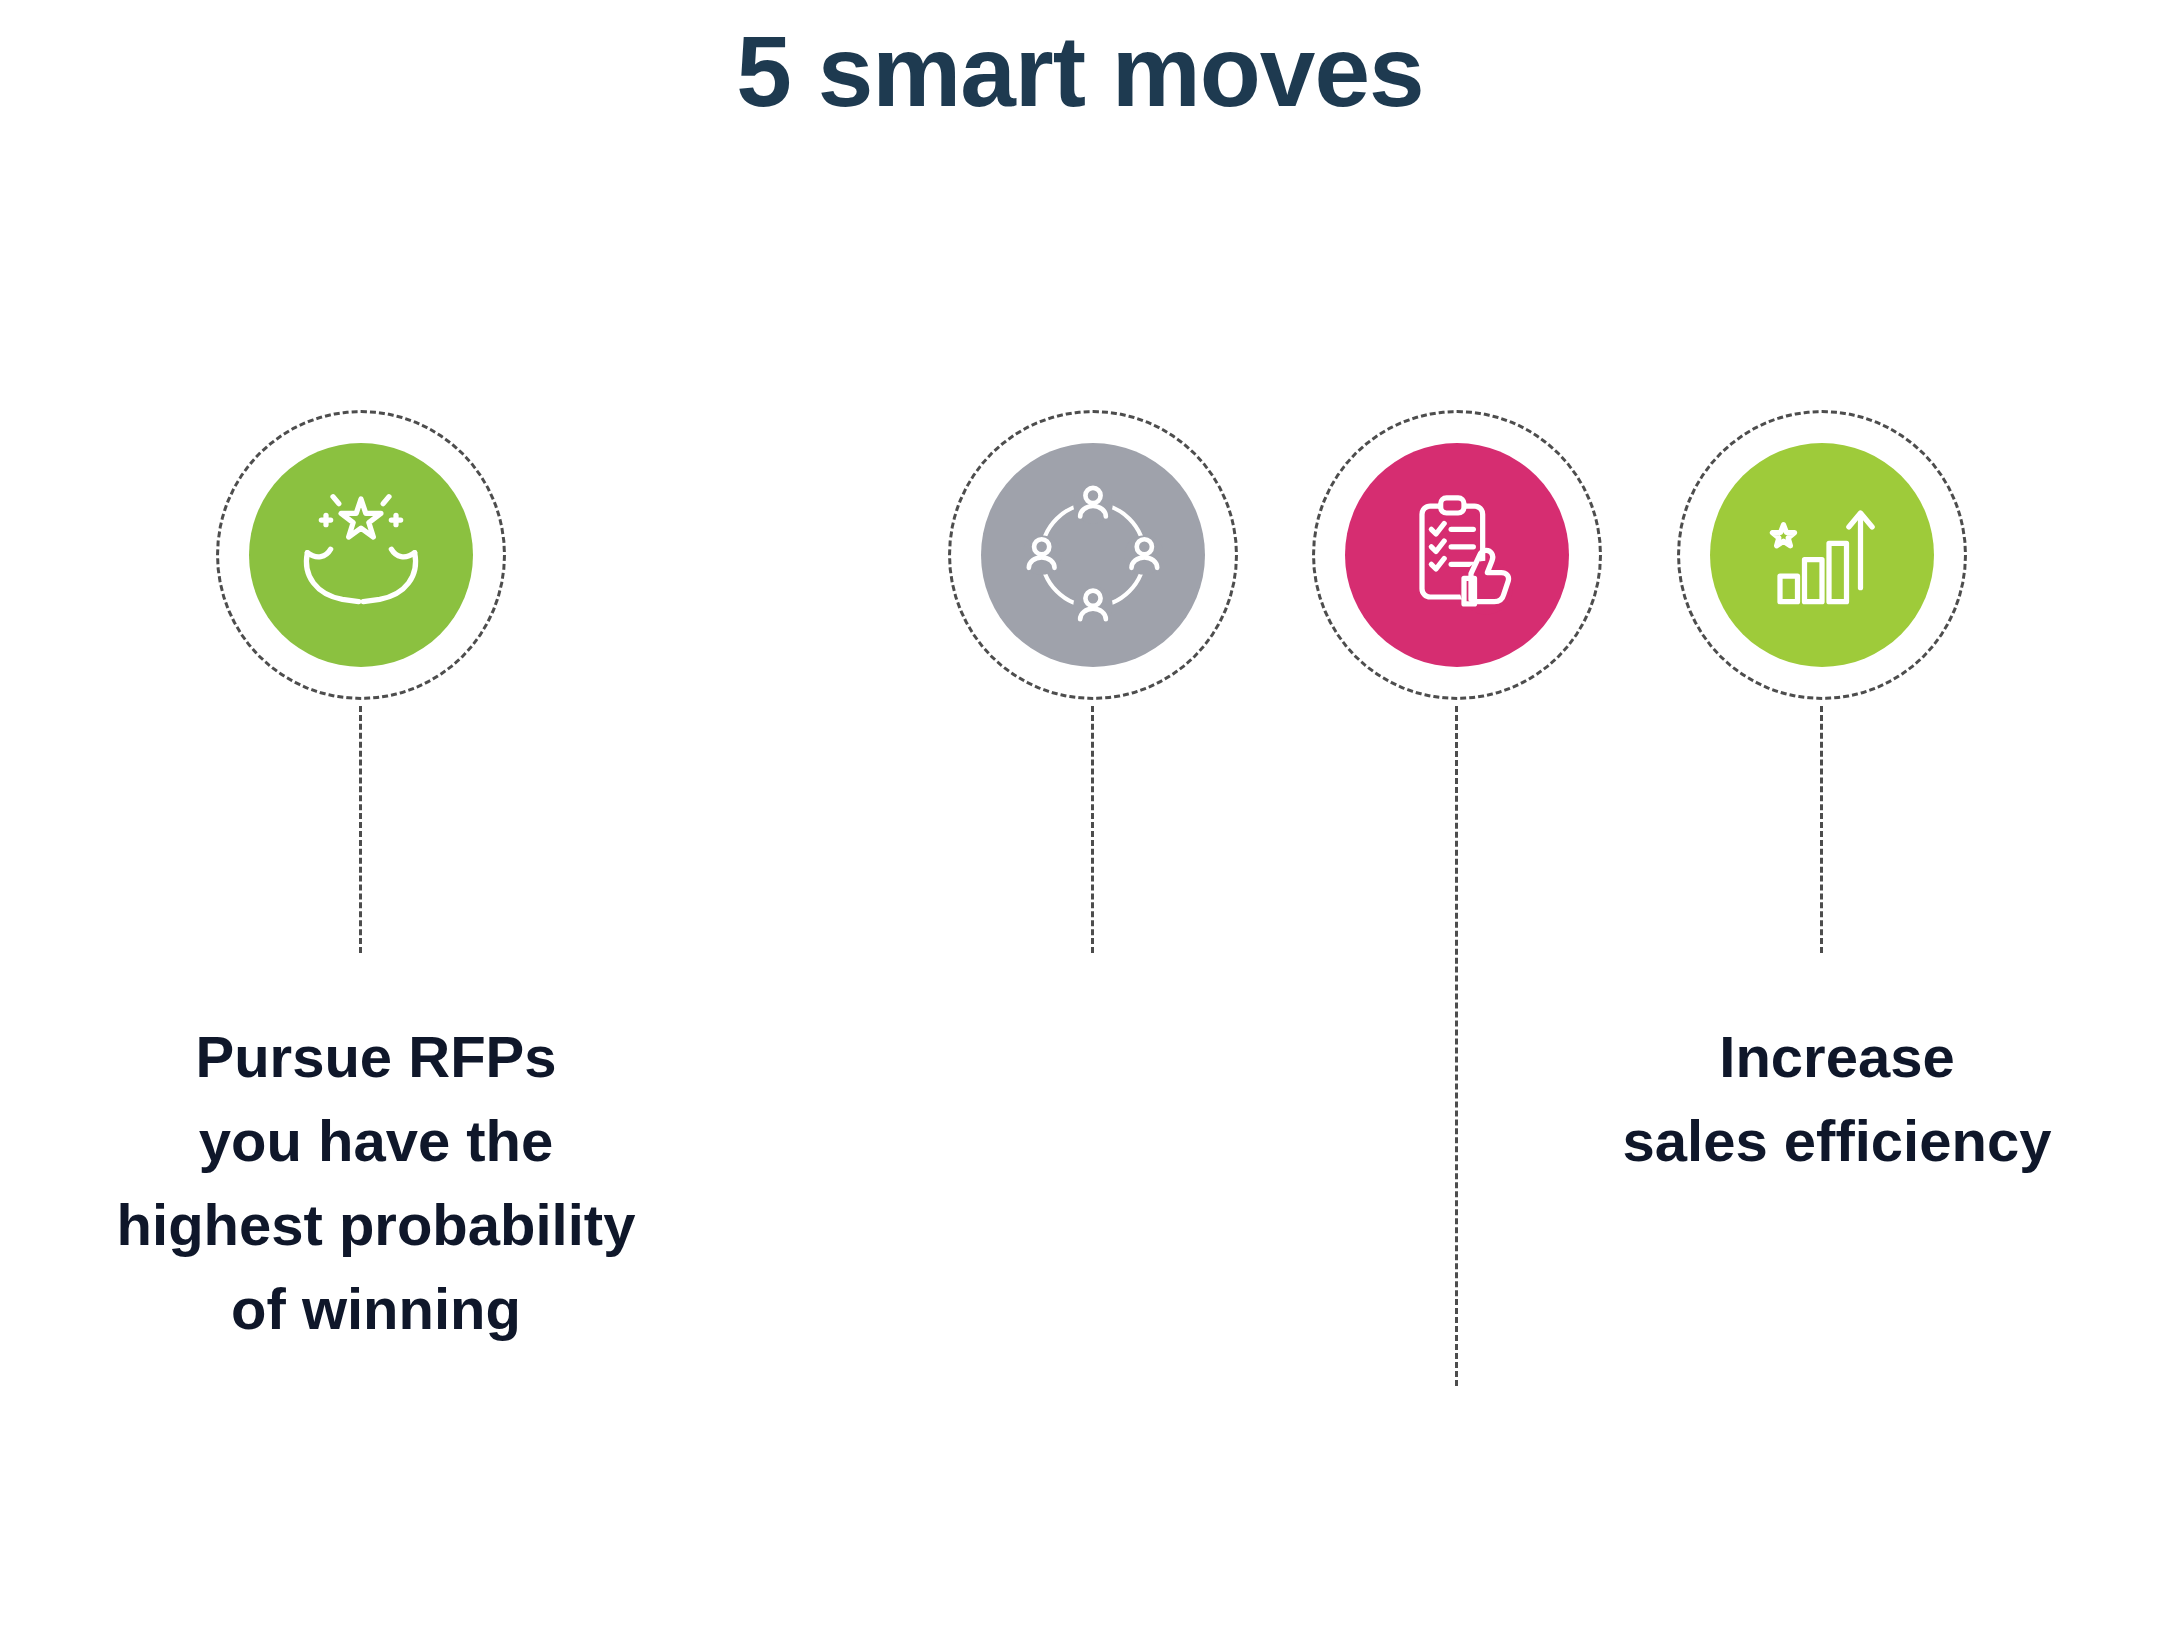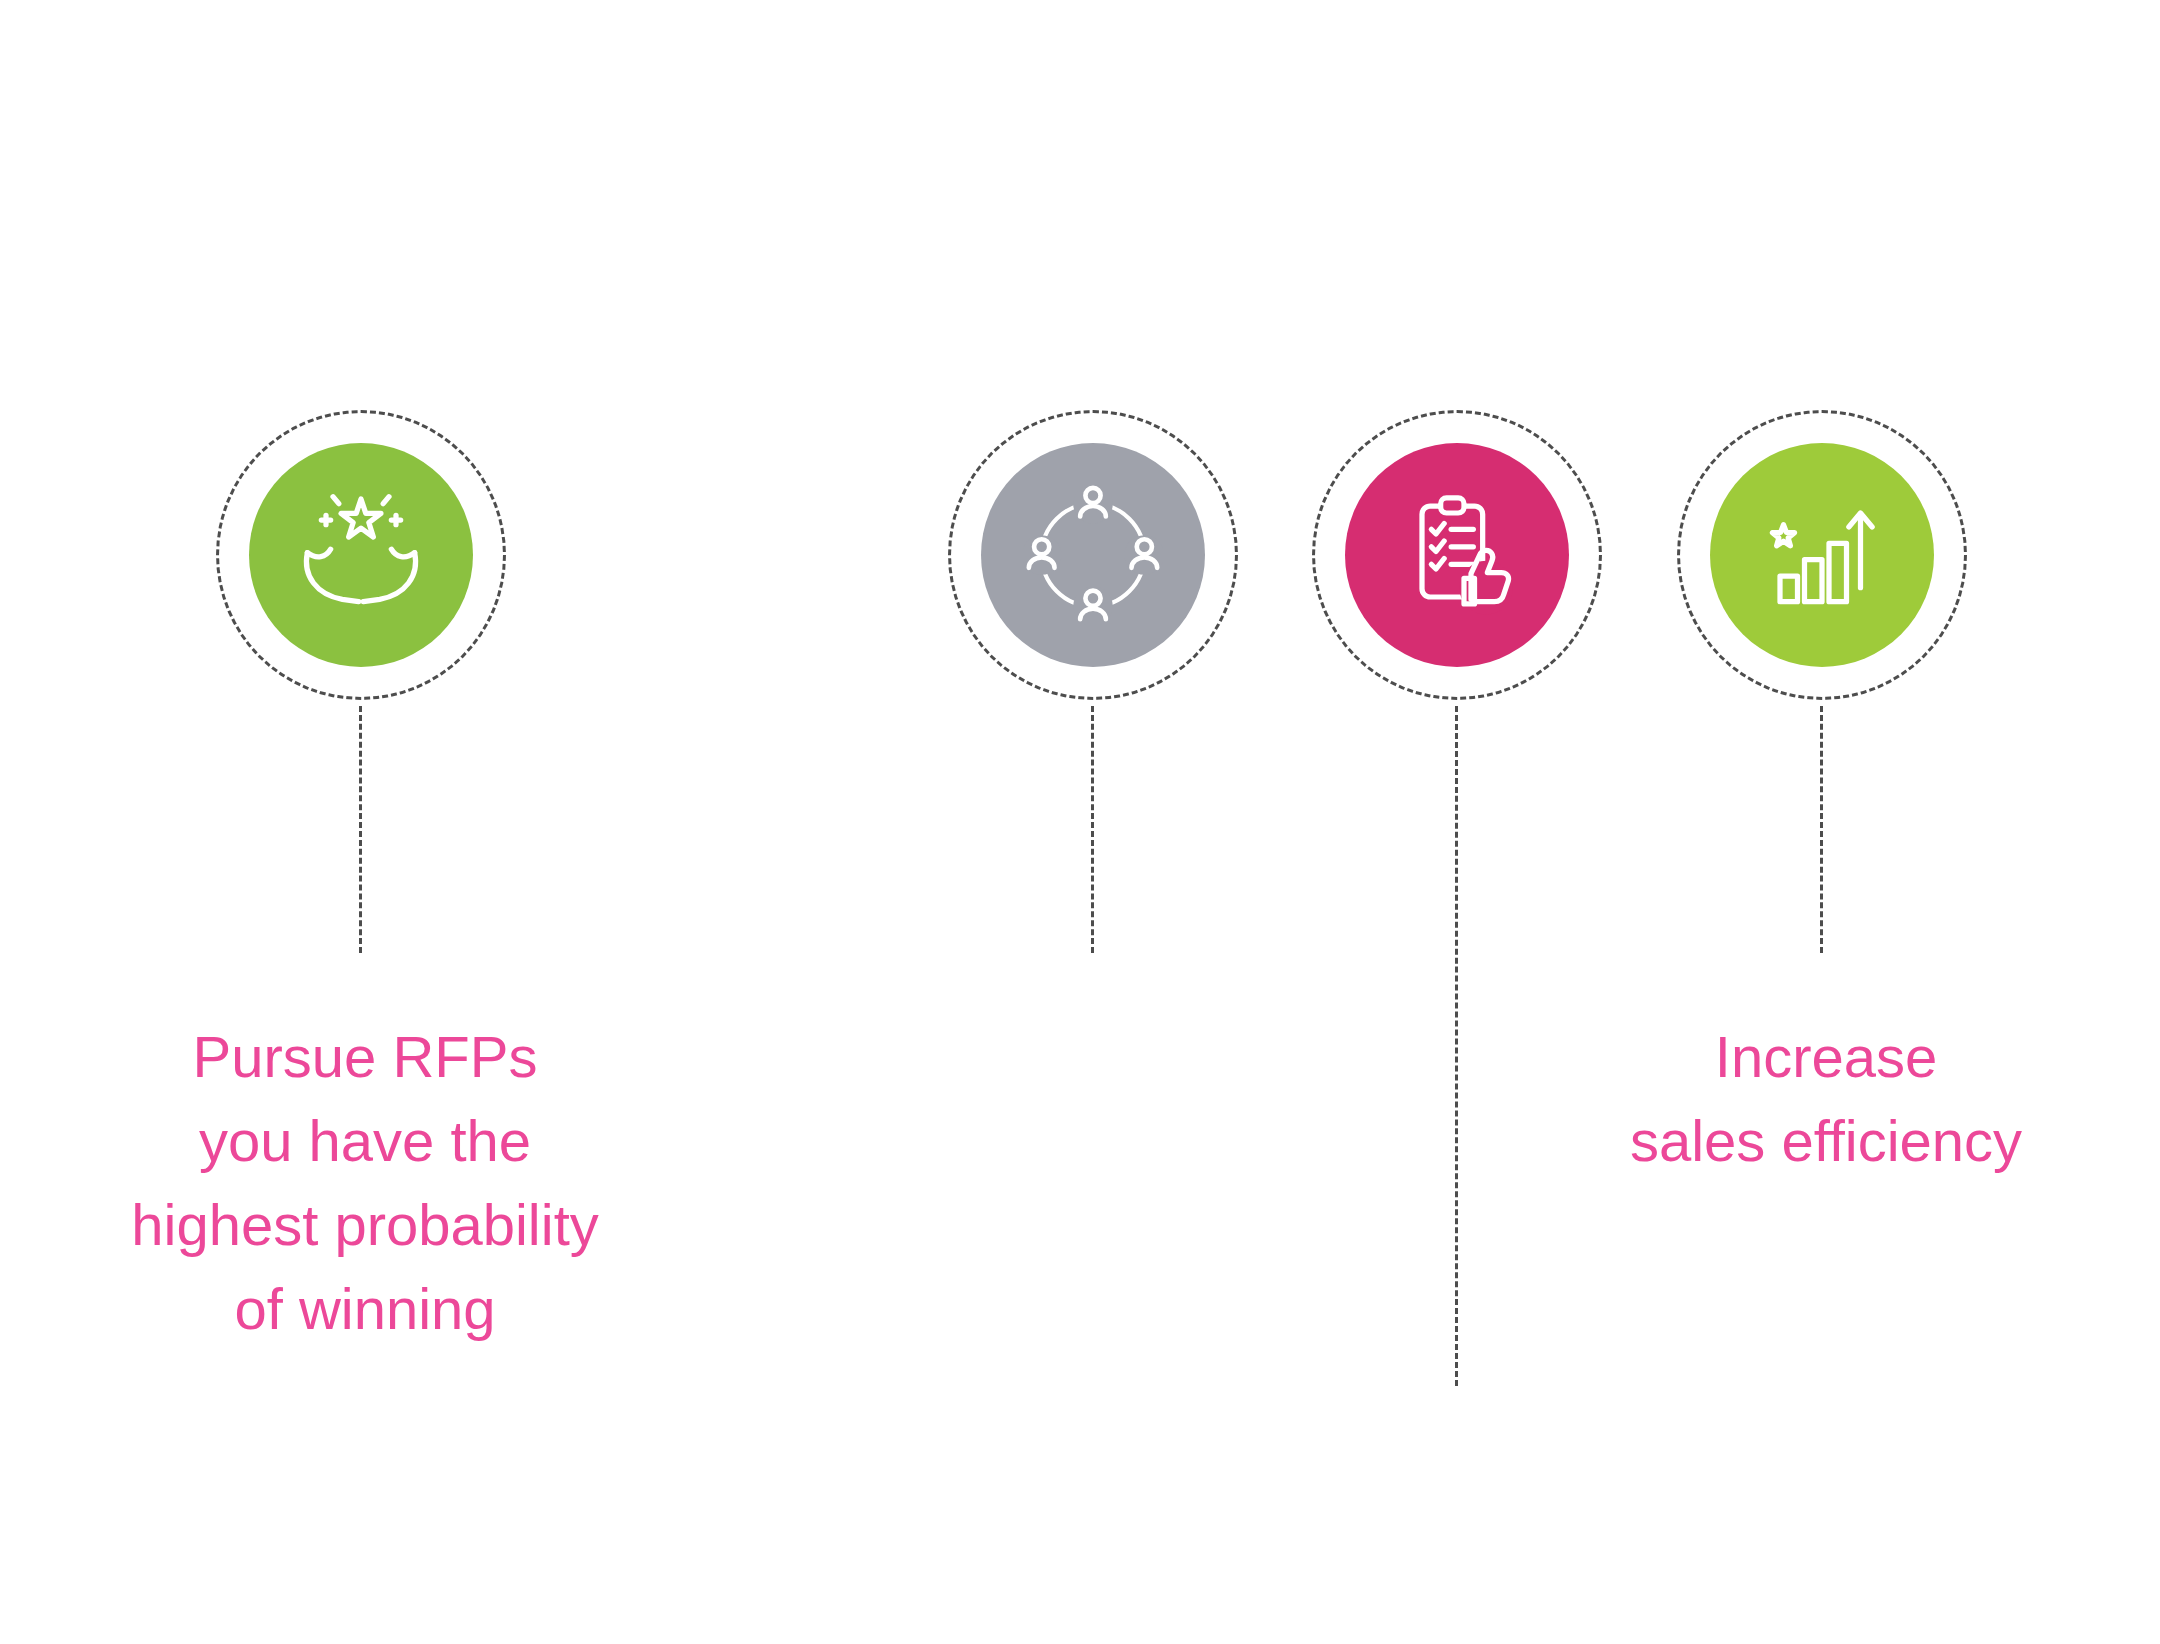--- a/index.html
+++ b/index.html
@@ -59,42 +59,43 @@
     position: absolute;
     left: calc(50% - 2px);
     top: 706px;
     width: 0;
     border-left: 3px dashed #4d4d4d;
   }
   .connector.short { height: 247px; }
   .connector.long  { height: 680px; }
   .label {
     position: absolute;
-    left: 4px;
+    left: 15px;
     width: 100%;
-    color: #ec4899;
-    font-weight: 400;
+    color: #0f172a;
+    font-weight: 700;
     font-size: 58px;
     line-height: 84px;
     white-space: pre-line;
   }
   .label.upper { top: 1015px; }
   .label.lower { top: 1460px; }
   .s1 { left: 31px; }
   .s2 { left: 397px; }
   .s3 { left: 763px; }
   .s4 { left: 1127px; }
   .s5 { left: 1492px; }
 </style>
 </head>
 <body>
 
 <div class="canvas">
 
   <div class="title">
+    <div>5 smart moves</div>
   </div>
 
   <div class="step s1">
     <div class="ring">
       <div class="circle" style="--c: #8bc140;">
         <svg width="140" height="140" viewBox="0 0 120 120" fill="none" stroke="#ffffff" stroke-width="4.5" stroke-linecap="round" stroke-linejoin="round">
           <polygon points="60,12 64.1,24.3 77.1,24.4 66.7,32.2 70.6,44.6 60,37 49.4,44.6 53.3,32.2 42.9,24.4 55.9,24.3"></polygon>
           <line x1="36" y1="10" x2="41" y2="16"></line>
           <line x1="84" y1="10" x2="79" y2="16"></line>
           <line x1="26" y1="30" x2="34" y2="30"></line>

